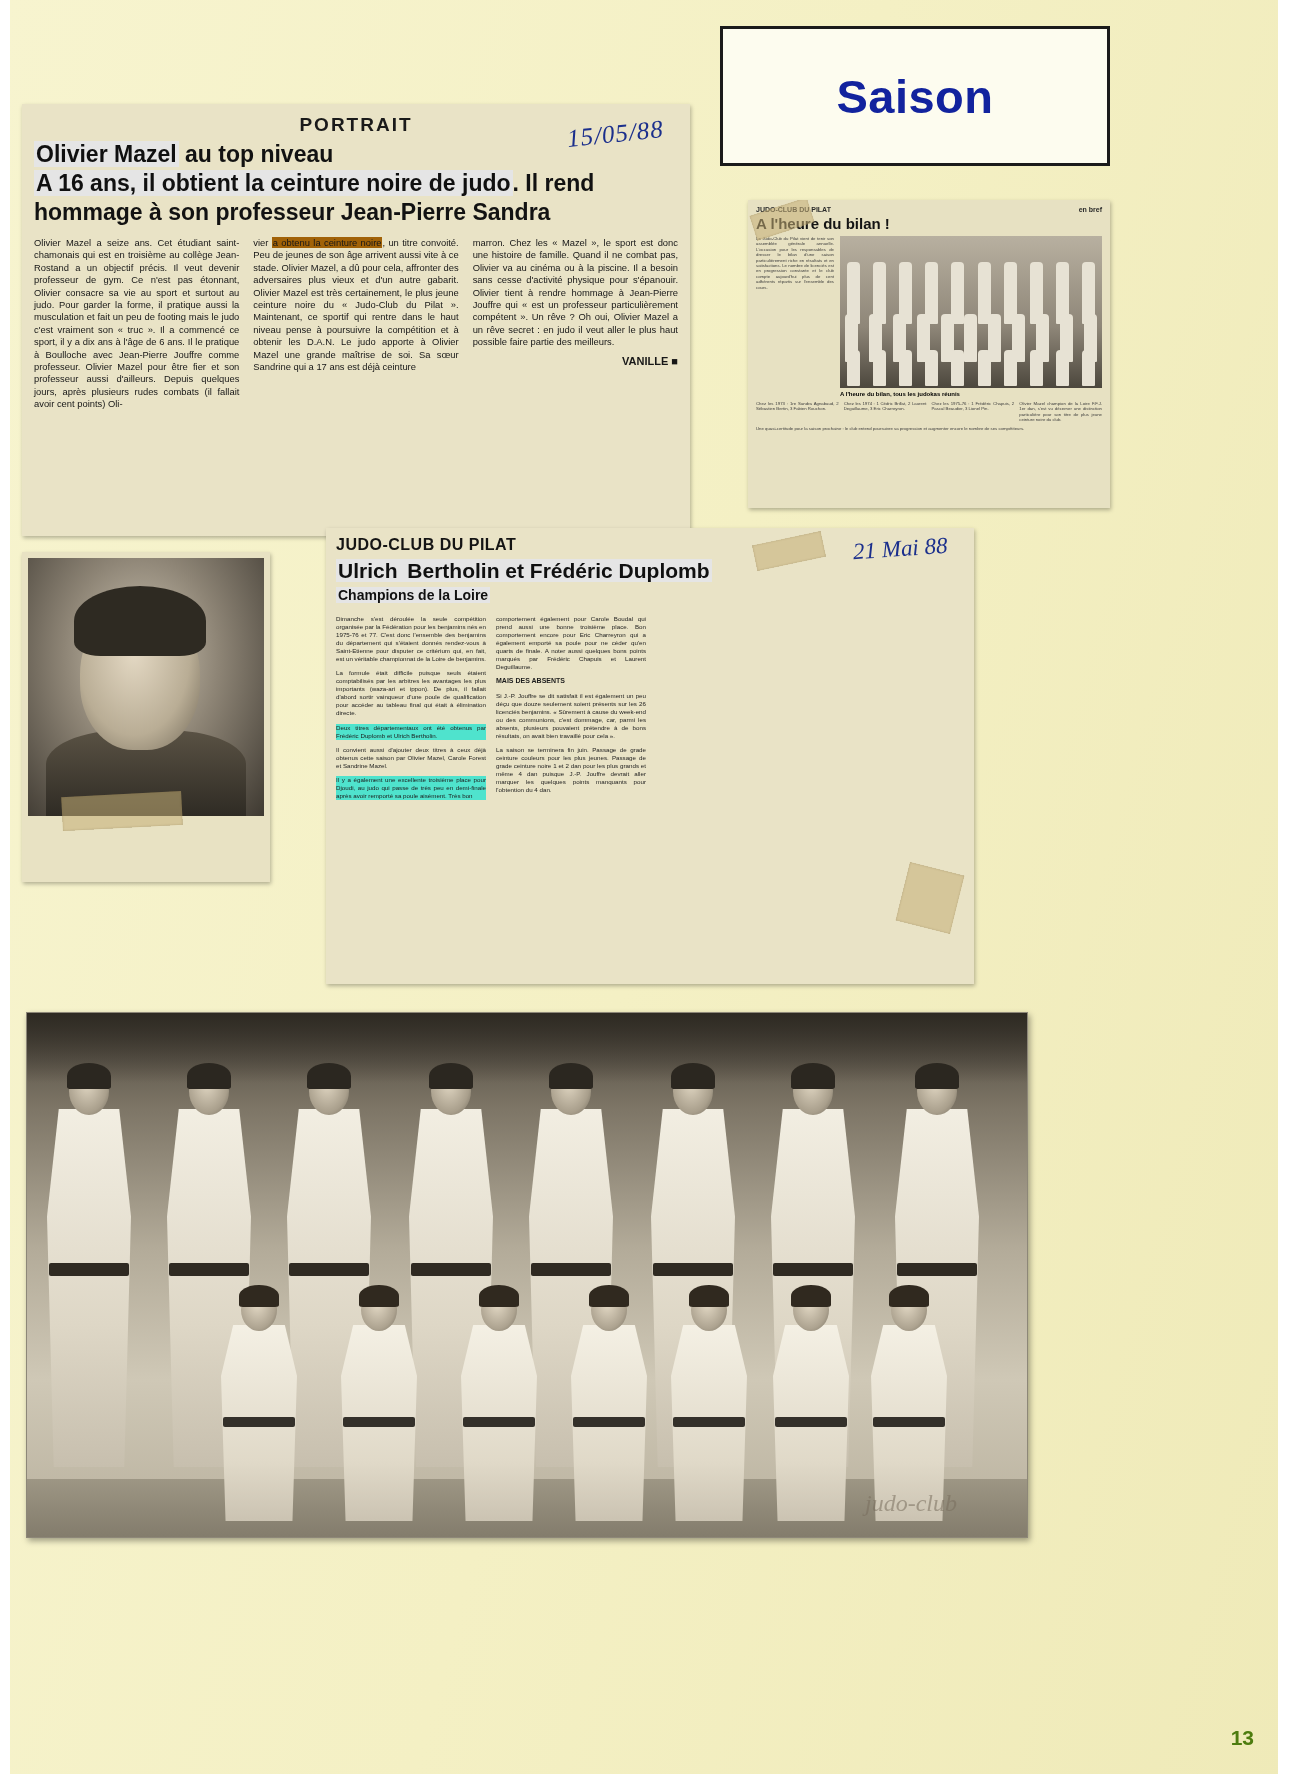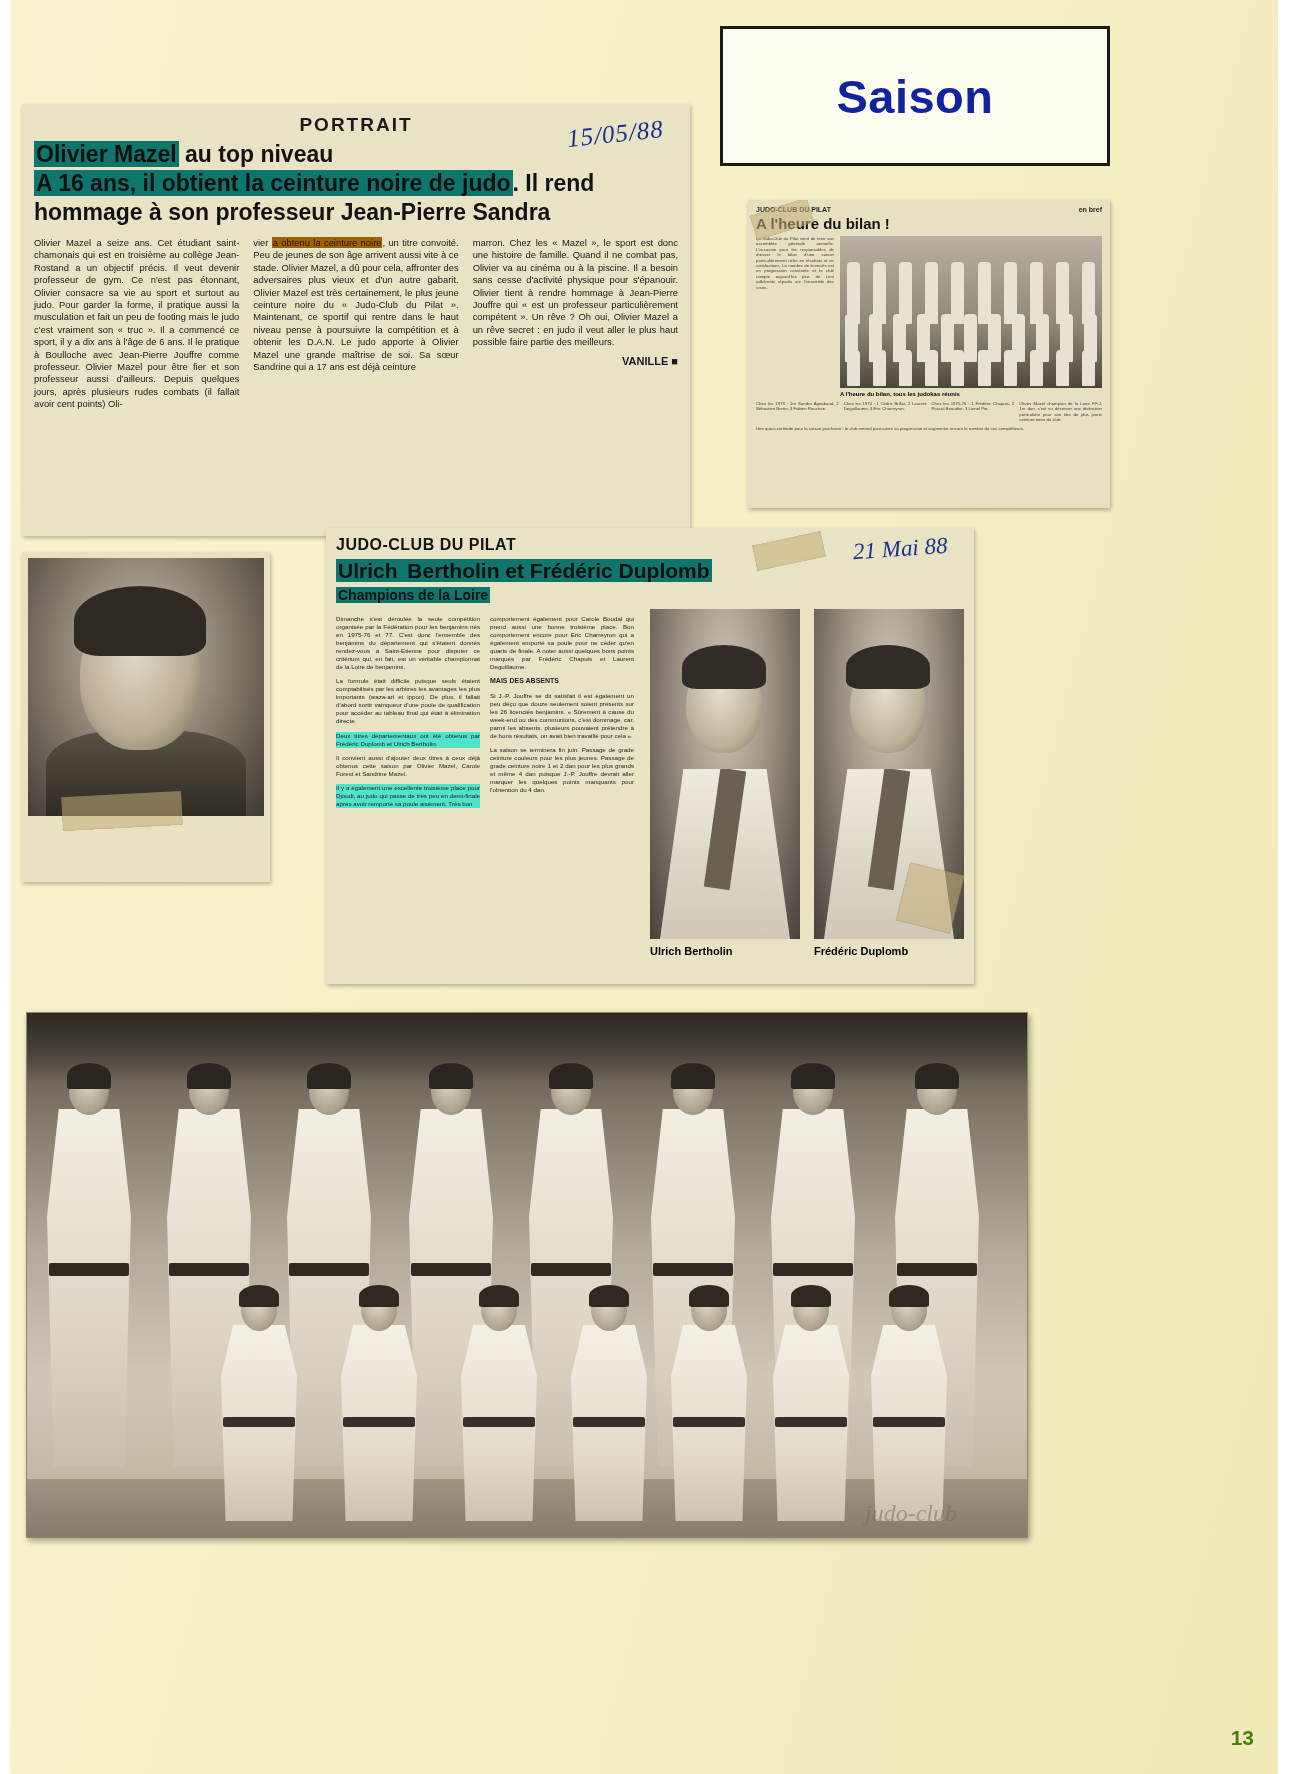--- a/index.html
+++ b/index.html
@@ -83,21 +83,21 @@
   }
   .kicker {
     font-family: "Liberation Sans", sans-serif;
     font-weight: bold;
     font-size: 19px;
     letter-spacing: 2px;
     color: #1a1a1a;
     text-align: center;
   }
   .hl-pink {
-    background: #0f766e;
+    background: #e5e5e5;
     color: #101010;
     padding: 0 2px;
   }
   .hl-cyan {
     background: #a16207;
     padding: 0 1px;
   }
   .headline {
     font-weight: bold;
     font-size: 23px;
@@ -429,21 +429,21 @@
     background: #34302a;
     border-radius: 2px;
   }
   .gp-floor {
     position: absolute;
     left: 0; bottom: 0; width: 100%; height: 58px;
     background: linear-gradient(180deg, #9d9684 0%, #837c6c 100%);
   }
   .gp-watermark {
     position: absolute;
-    right: 70px; bottom: 10px;
+    right: 70px; bottom: 20px;
     font-size: 24px;
     font-style: italic;
     color: rgba(120,110,92,0.55);
     font-family: "Liberation Serif", serif;
   }
   .tape {
     position: absolute;
     background: rgba(197,174,118,0.55);
     box-shadow: 0 0 2px rgba(120,100,60,0.4) inset;
   }
@@ -586,38 +586,20 @@
         <p>Il convient aussi d'ajouter deux titres à ceux déjà obtenus cette saison par Olivier Mazel, Carole Forest et Sandrine Mazel.</p>
         <p class="hl-cyan-s">Il y a également une excellente troisième place pour Djoudi, au judo qui passe de très peu en demi-finale après avoir remporté sa poule aisément. Très bon</p>
       </div>
       <div class="jc-col">
         <p>comportement également pour Carole Boudal qui prend aussi une bonne troisième place. Bon comportement encore pour Eric Charreyron qui a également emporté sa poule pour ne céder qu'en quarts de finale. A noter aussi quelques bons points marqués par Frédéric Chapuis et Laurent Deguillaume.</p>
         <p><b>MAIS DES ABSENTS</b></p>
         <p>Si J.-P. Jouffre se dit satisfait il est également un peu déçu que douze seulement soient présents sur les 26 licenciés benjamins. « Sûrement à cause du week-end ou des communions, c'est dommage, car, parmi les absents, plusieurs pouvaient prétendre à de bons résultats, on avait bien travaillé pour cela ».</p>
         <p>La saison se terminera fin juin. Passage de grade ceinture couleurs pour les plus jeunes. Passage de grade ceinture noire 1 et 2 dan pour les plus grands et même 4 dan puisque J.-P. Jouffre devrait aller marquer les quelques points manquants pour l'obtention du 4 dan.</p>
       </div>
 
-      <div class="portrait-pair">
-        <div class="portrait-cell">
-          <div class="portrait-img">
-            <div class="p-gi"></div>
-            <div class="p-face"></div>
-            <div class="p-hair"></div>
-          </div>
-          <div class="p-cap">Ulrich Bertholin</div>
-        </div>
-        <div class="portrait-cell">
-          <div class="portrait-img">
-            <div class="p-gi"></div>
-            <div class="p-face"></div>
-            <div class="p-hair"></div>
-          </div>
-          <div class="p-cap">Frédéric Duplomb</div>
-        </div>
-      </div>
     </div>
     <div class="tape" style="right:150px;top:10px;width:70px;height:26px;transform:rotate(-12deg);"></div>
     <div class="tape" style="right:16px;bottom:56px;width:56px;height:60px;transform:rotate(14deg);"></div>
   </div>
 
   <div id="group-photo">
     <div class="gp-bg"></div>
     <div class="gp-darktop"></div>
     <div class="gp-floor"></div>
 

